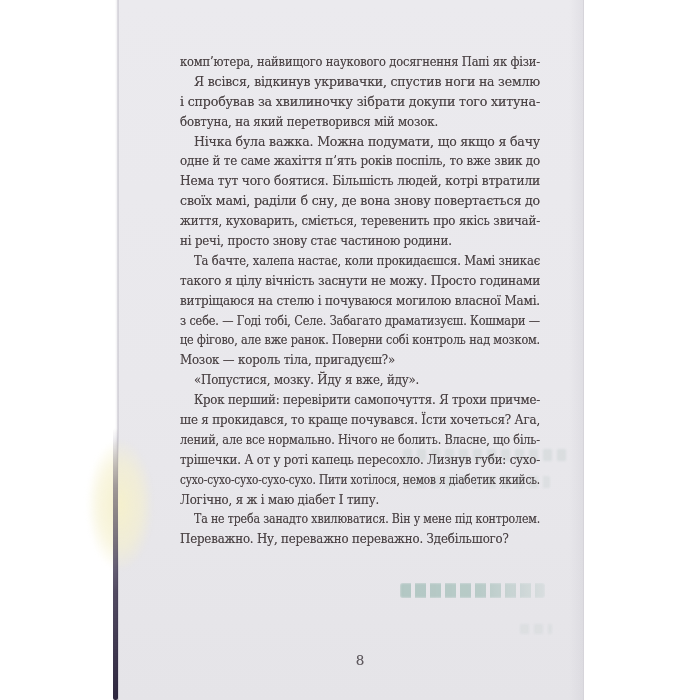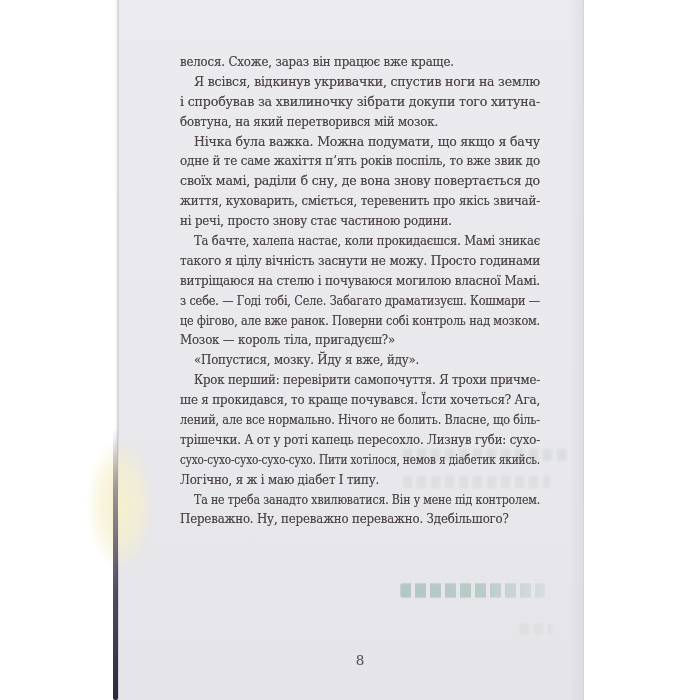--- a/index.html
+++ b/index.html
@@ -73,26 +73,27 @@
 
 <div class="photo">
   <div class="page">
     <div class="glow"></div>
     <div class="edge-shadow"></div>
     <div class="ghost gA"></div>
     <div class="ghost gB"></div>
     <div class="ghost gC"></div>
     <div class="ghost gD"></div>
     <div class="text-block">
-        <div class="line"><span style="transform: scaleX(0.8752);">велося. Схоже, зараз він працює вже краще.</span></div>
+        <div class="line"><span style="transform: scaleX(0.8509);">комп’ютера, найвищого наукового досягнення Папі як фізи-</span></div>
         <div class="line indent"><span style="transform: scaleX(0.9269);">Я всівся, відкинув укривачки, спустив ноги на землю</span></div>
         <div class="line"><span style="transform: scaleX(0.9369);">і спробував за хвилиночку зібрати докупи того хитуна-</span></div>
         <div class="line"><span style="transform: scaleX(0.8752);">бовтуна, на який перетворився мій мозок.</span></div>
         <div class="line indent"><span style="transform: scaleX(0.9307);">Нічка була важка. Можна подумати, що якщо я бачу</span></div>
         <div class="line"><span style="transform: scaleX(0.8827);">одне й те саме жахіття п’ять років поспіль, то вже звик до</span></div>
+        <div class="line"><span style="transform: scaleX(0.9081);">Нема тут чого боятися. Більшість людей, котрі втратили</span></div>
         <div class="line"><span style="transform: scaleX(0.9346);">своїх мамі, раділи б сну, де вона знову повертається до</span></div>
         <div class="line"><span style="transform: scaleX(0.8778);">життя, куховарить, сміється, теревенить про якісь звичай-</span></div>
         <div class="line"><span style="transform: scaleX(0.8752);">ні речі, просто знову стає частиною родини.</span></div>
         <div class="line indent"><span style="transform: scaleX(0.8593);">Та бачте, халепа настає, коли прокидаєшся. Мамі зникає</span></div>
         <div class="line"><span style="transform: scaleX(0.8942);">такого я цілу вічність заснути не можу. Просто годинами</span></div>
         <div class="line"><span style="transform: scaleX(0.8901);">витріщаюся на стелю і почуваюся могилою власної Мамі.</span></div>
         <div class="line"><span style="transform: scaleX(0.8393);">з себе. — Годі тобі, Селе. Забагато драматизуєш. Кошмари —</span></div>
         <div class="line"><span style="transform: scaleX(0.8344);">це фігово, але вже ранок. Поверни собі контроль над мозком.</span></div>
         <div class="line"><span style="transform: scaleX(0.8752);">Мозок — король тіла, пригадуєш?»</span></div>
         <div class="line indent"><span style="transform: scaleX(0.8752);">«Попустися, мозку. Йду я вже, йду».</span></div>

